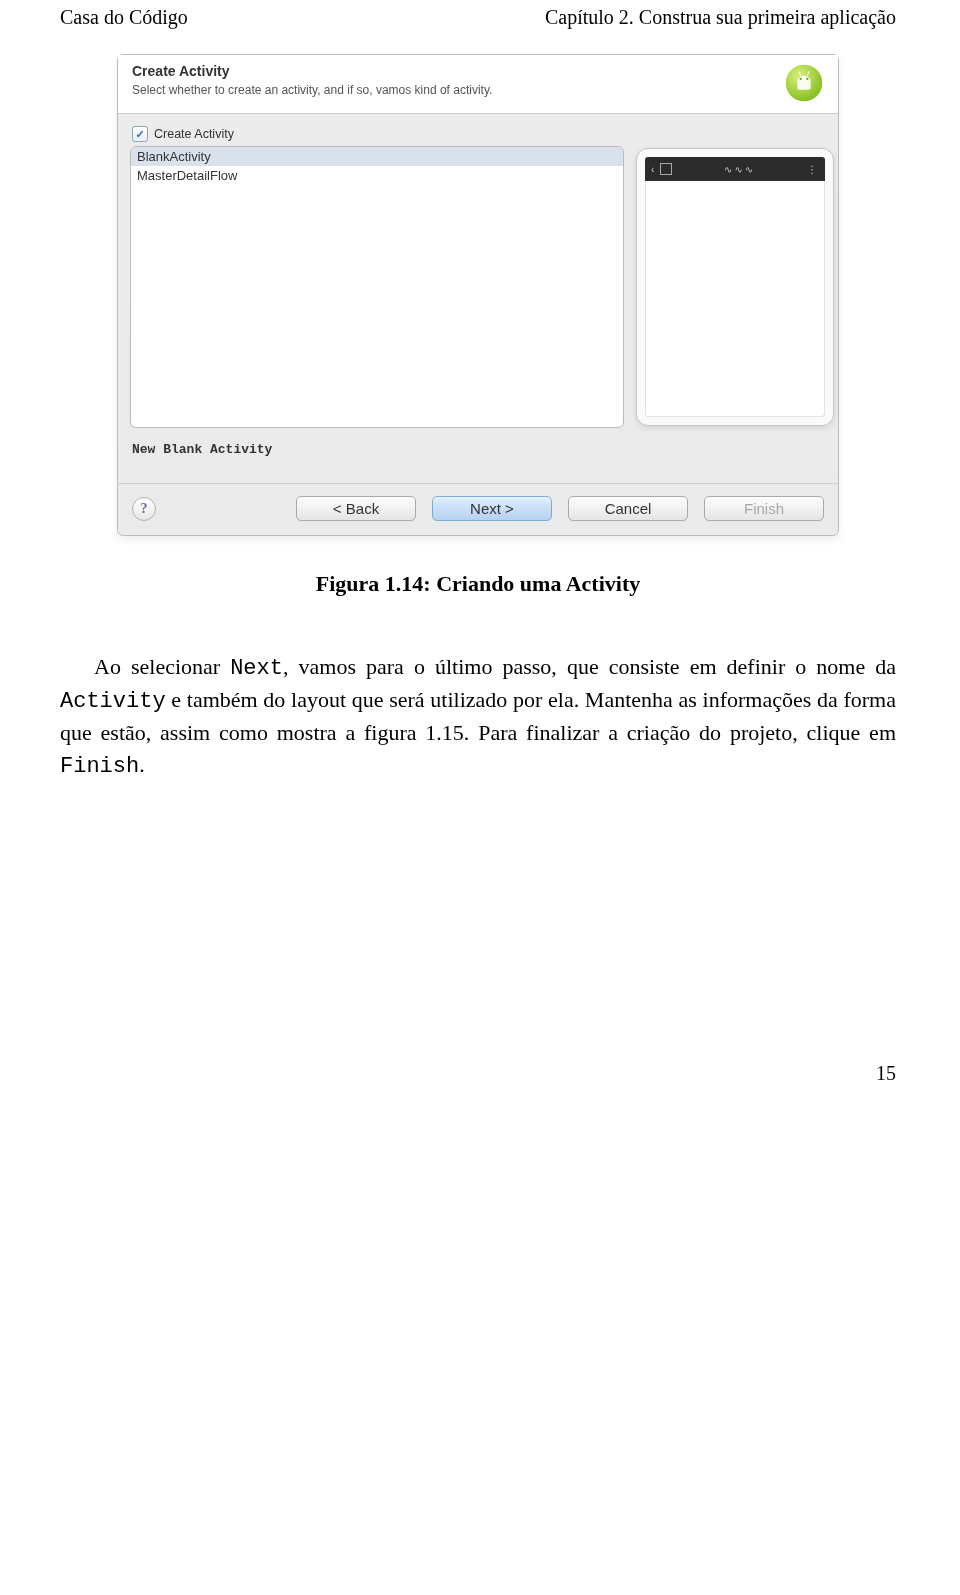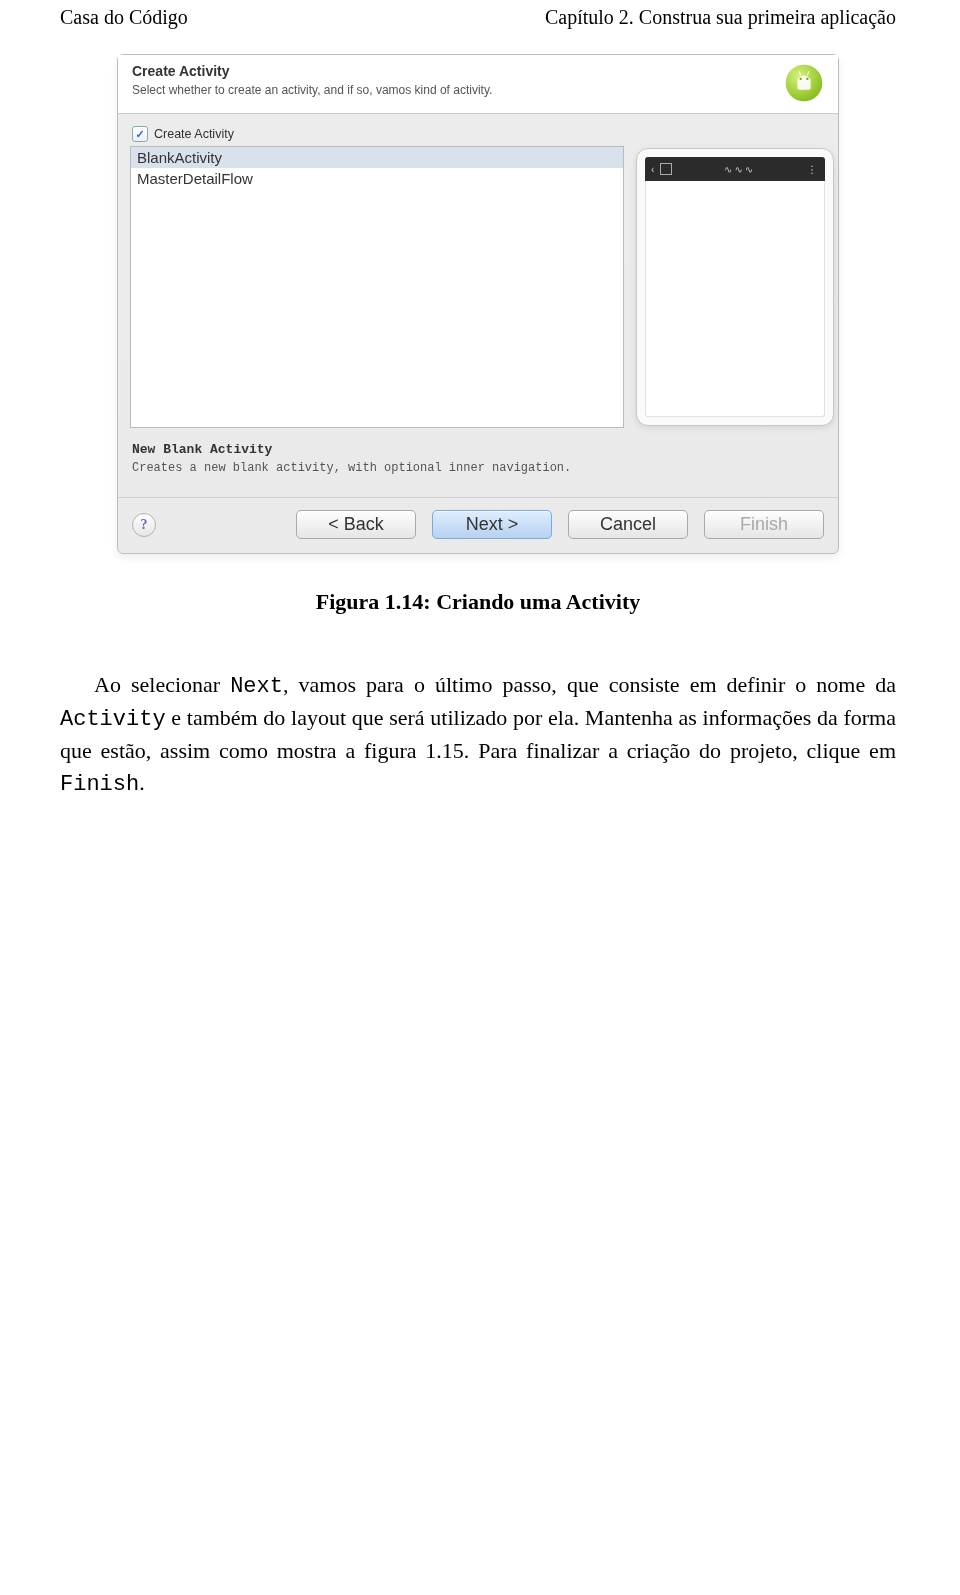--- a/index.html
+++ b/index.html
@@ -103,22 +103,22 @@
     border:1px solid #8aa;
     border-radius:3px;
     background:linear-gradient(#fff,#eef);
     display:flex;align-items:center;justify-content:center;
     color:#2a6ed8;font-size:11px;font-weight:bold;
   }
   .listbox{
     border:1px solid #bbb;
     background:#fff;
     height:280px;
-    border-radius:0;
-    font-size:15px;
+    border-radius:6px;
+    font-size:13px;
     overflow:hidden;
   }
   .list-item{
     padding:2px 6px 2px 6px;
   }
   .list-item.selected{
     background:#d9e2ec;
   }
   .right-col{
     width:190px;
@@ -182,21 +182,21 @@
     color:#7a5fae;font-weight:bold;font-size:14px;
     font-family:Georgia,serif;
   }
   .spacer{flex:1;}
   .btn{
     min-width:90px;
     padding:3px 14px;
     border:1px solid #aaa;
     border-radius:5px;
     background:linear-gradient(#fefefe,#e5e5e5);
-    font-size:18px;
+    font-size:15px;
     text-align:center;
     color:#333;
     box-shadow:0 1px 0 rgba(255,255,255,.6) inset;
   }
   .btn.default{
     background:linear-gradient(#dfeeff,#b6d1f0);
     border-color:#7fa9d6;
   }
   .btn.disabled{
     color:#a9a9a9;
@@ -277,21 +277,20 @@
               <span class="wave">∿∿∿</span>
               <span class="dots">⋮</span>
             </div>
             <div class="phone-body"></div>
           </div>
         </div>
       </div>
 
       <div class="desc-block">
         <h3>New Blank Activity</h3>
-        <p>Creates a new blank activity, with optional inner navigation.</p>
       </div>
 
       <div class="sep"></div>
 
       <div class="button-row">
         <div class="help">
           <span>?</span>
         </div>
         <div class="spacer"></div>
         <div class="btn">&lt; Back</div>
@@ -304,14 +303,15 @@
   </div>
 
   <p class="caption">Figura 1.14: Criando uma Activity</p>
 
   <div class="body-text">
     <p>
       <span>Ao selecionar </span><span class="mono">Next</span><span>, vamos para o último passo, que consiste em definir o nome da </span><span class="mono">Activity</span><span> e também do layout que será utilizado por ela. Mantenha as informações da forma que estão, assim como mostra a figura 1.15. Para finalizar a criação do projeto, clique em </span><span class="mono">Finish</span><span>.</span>
     </p>
   </div>
 
+  <div class="page-num">15</div>
 
 </div>
 
 </body></html>

